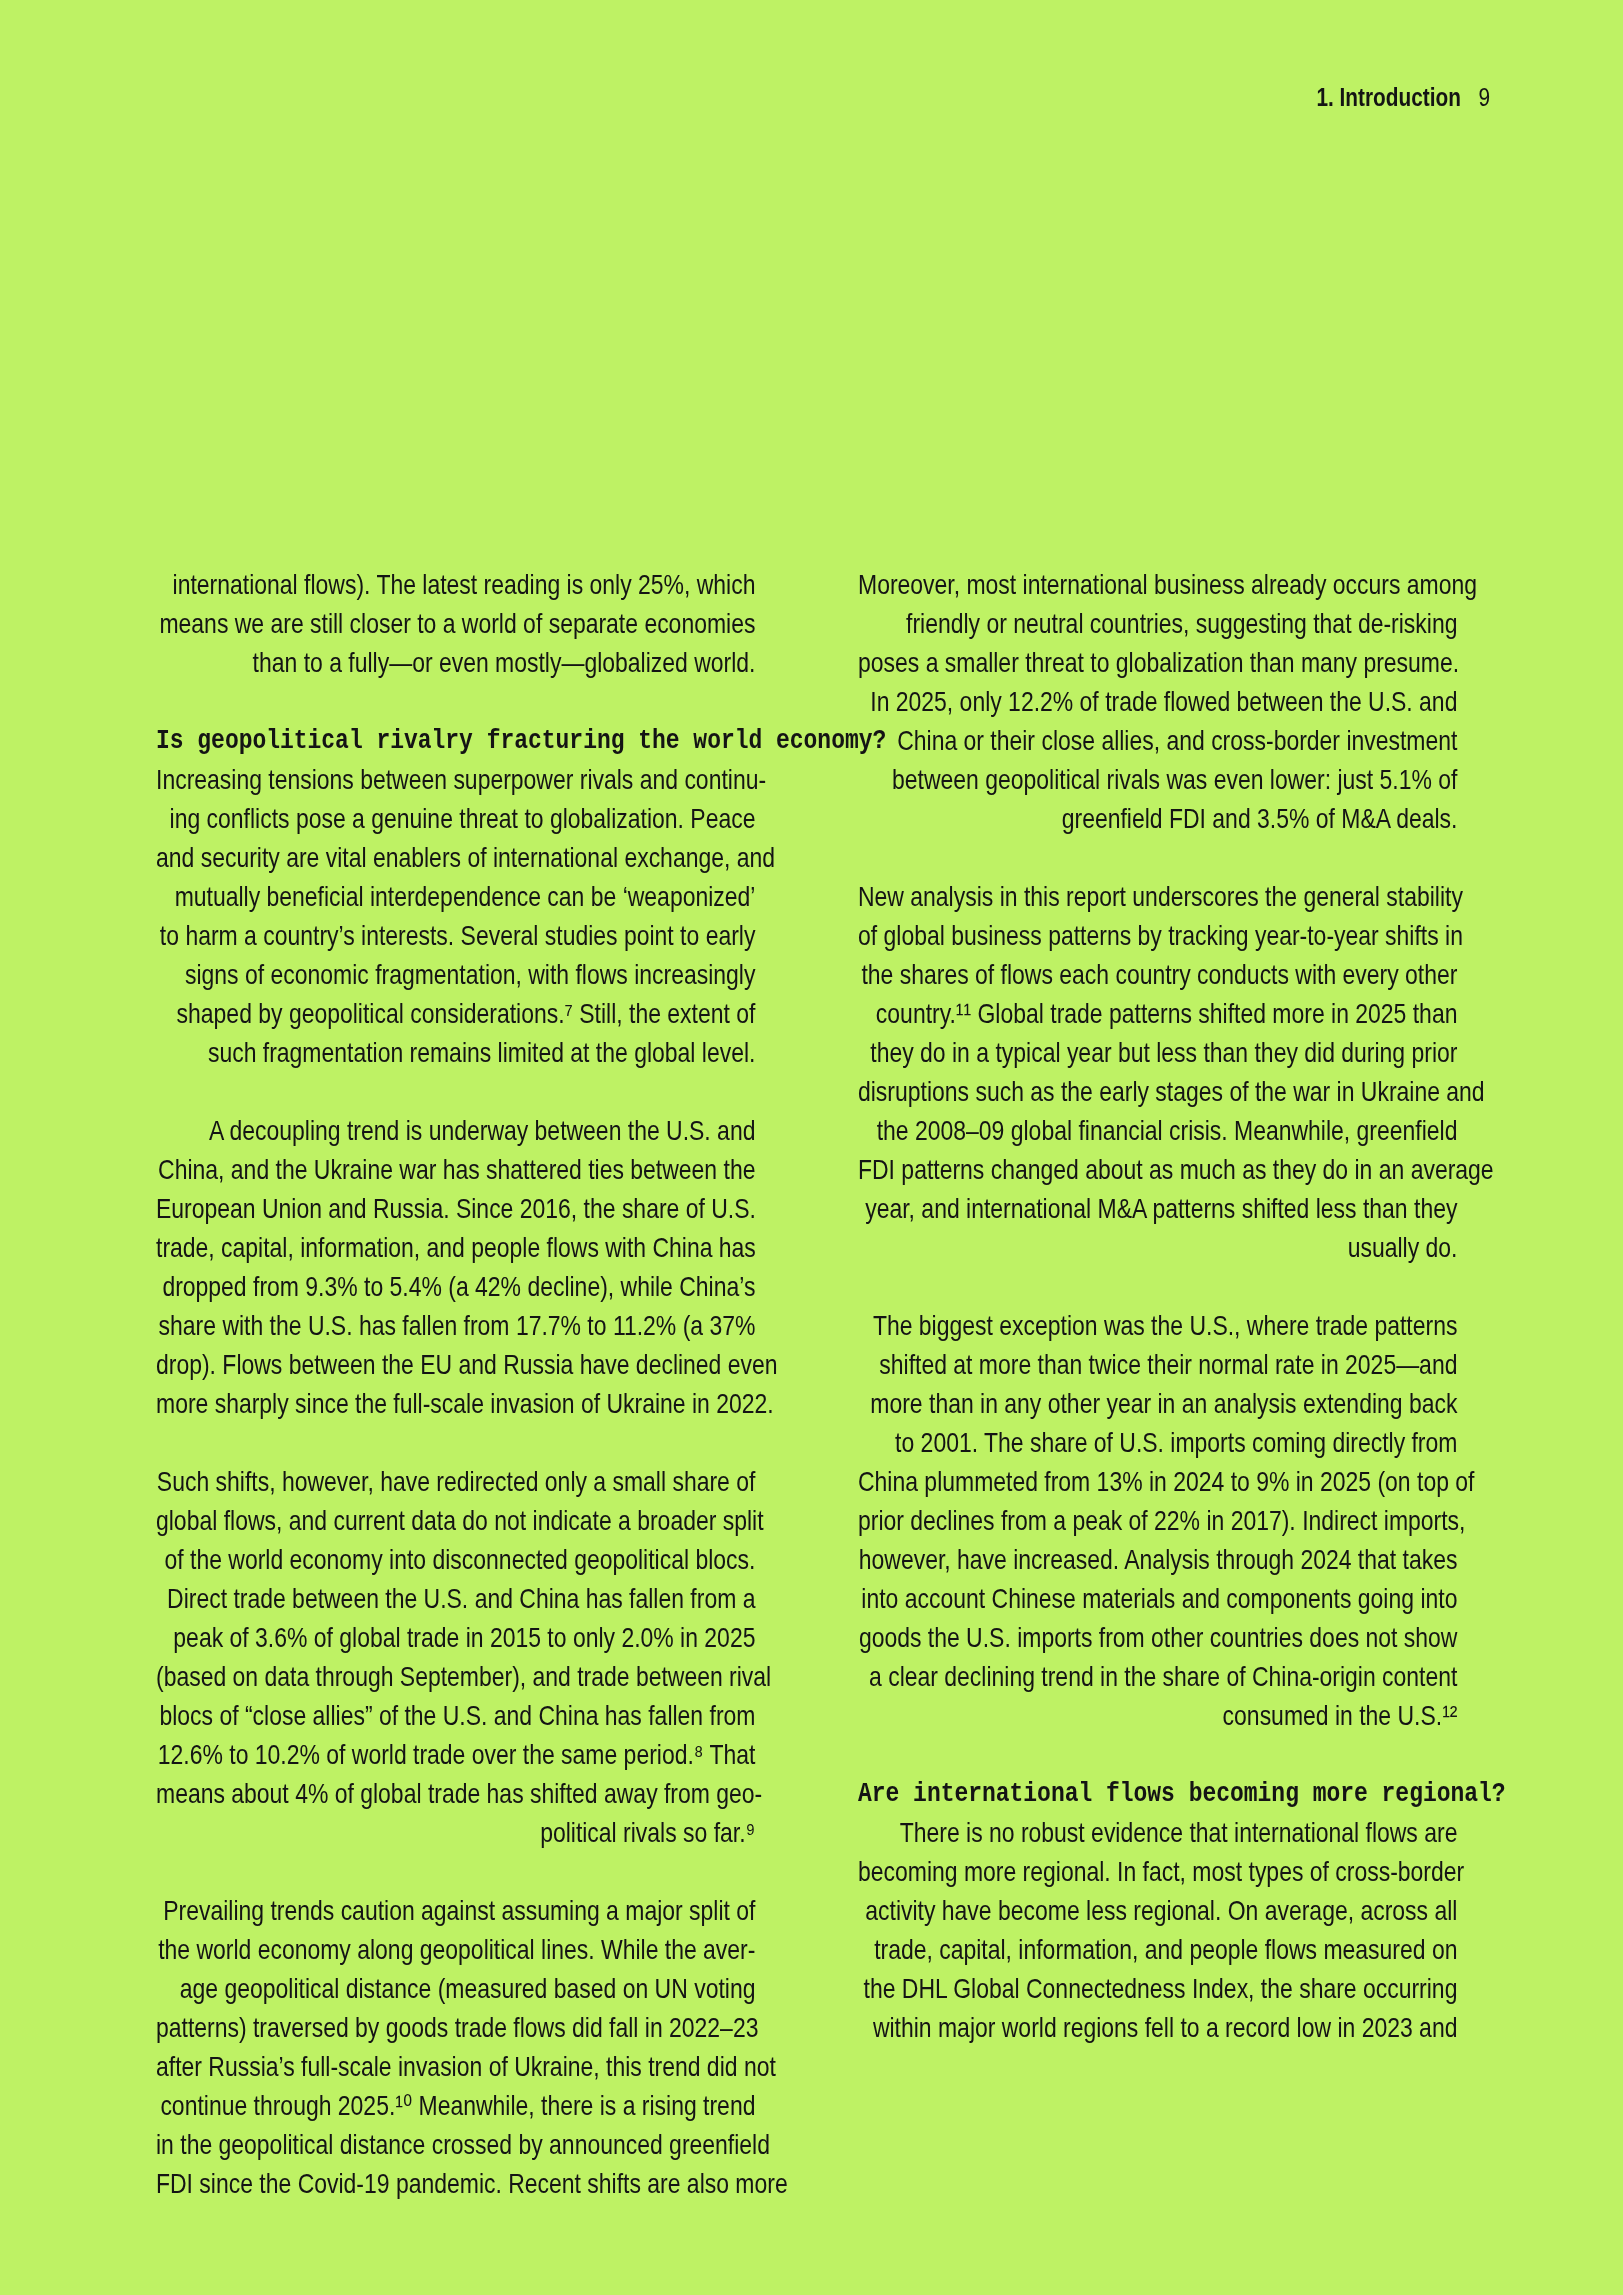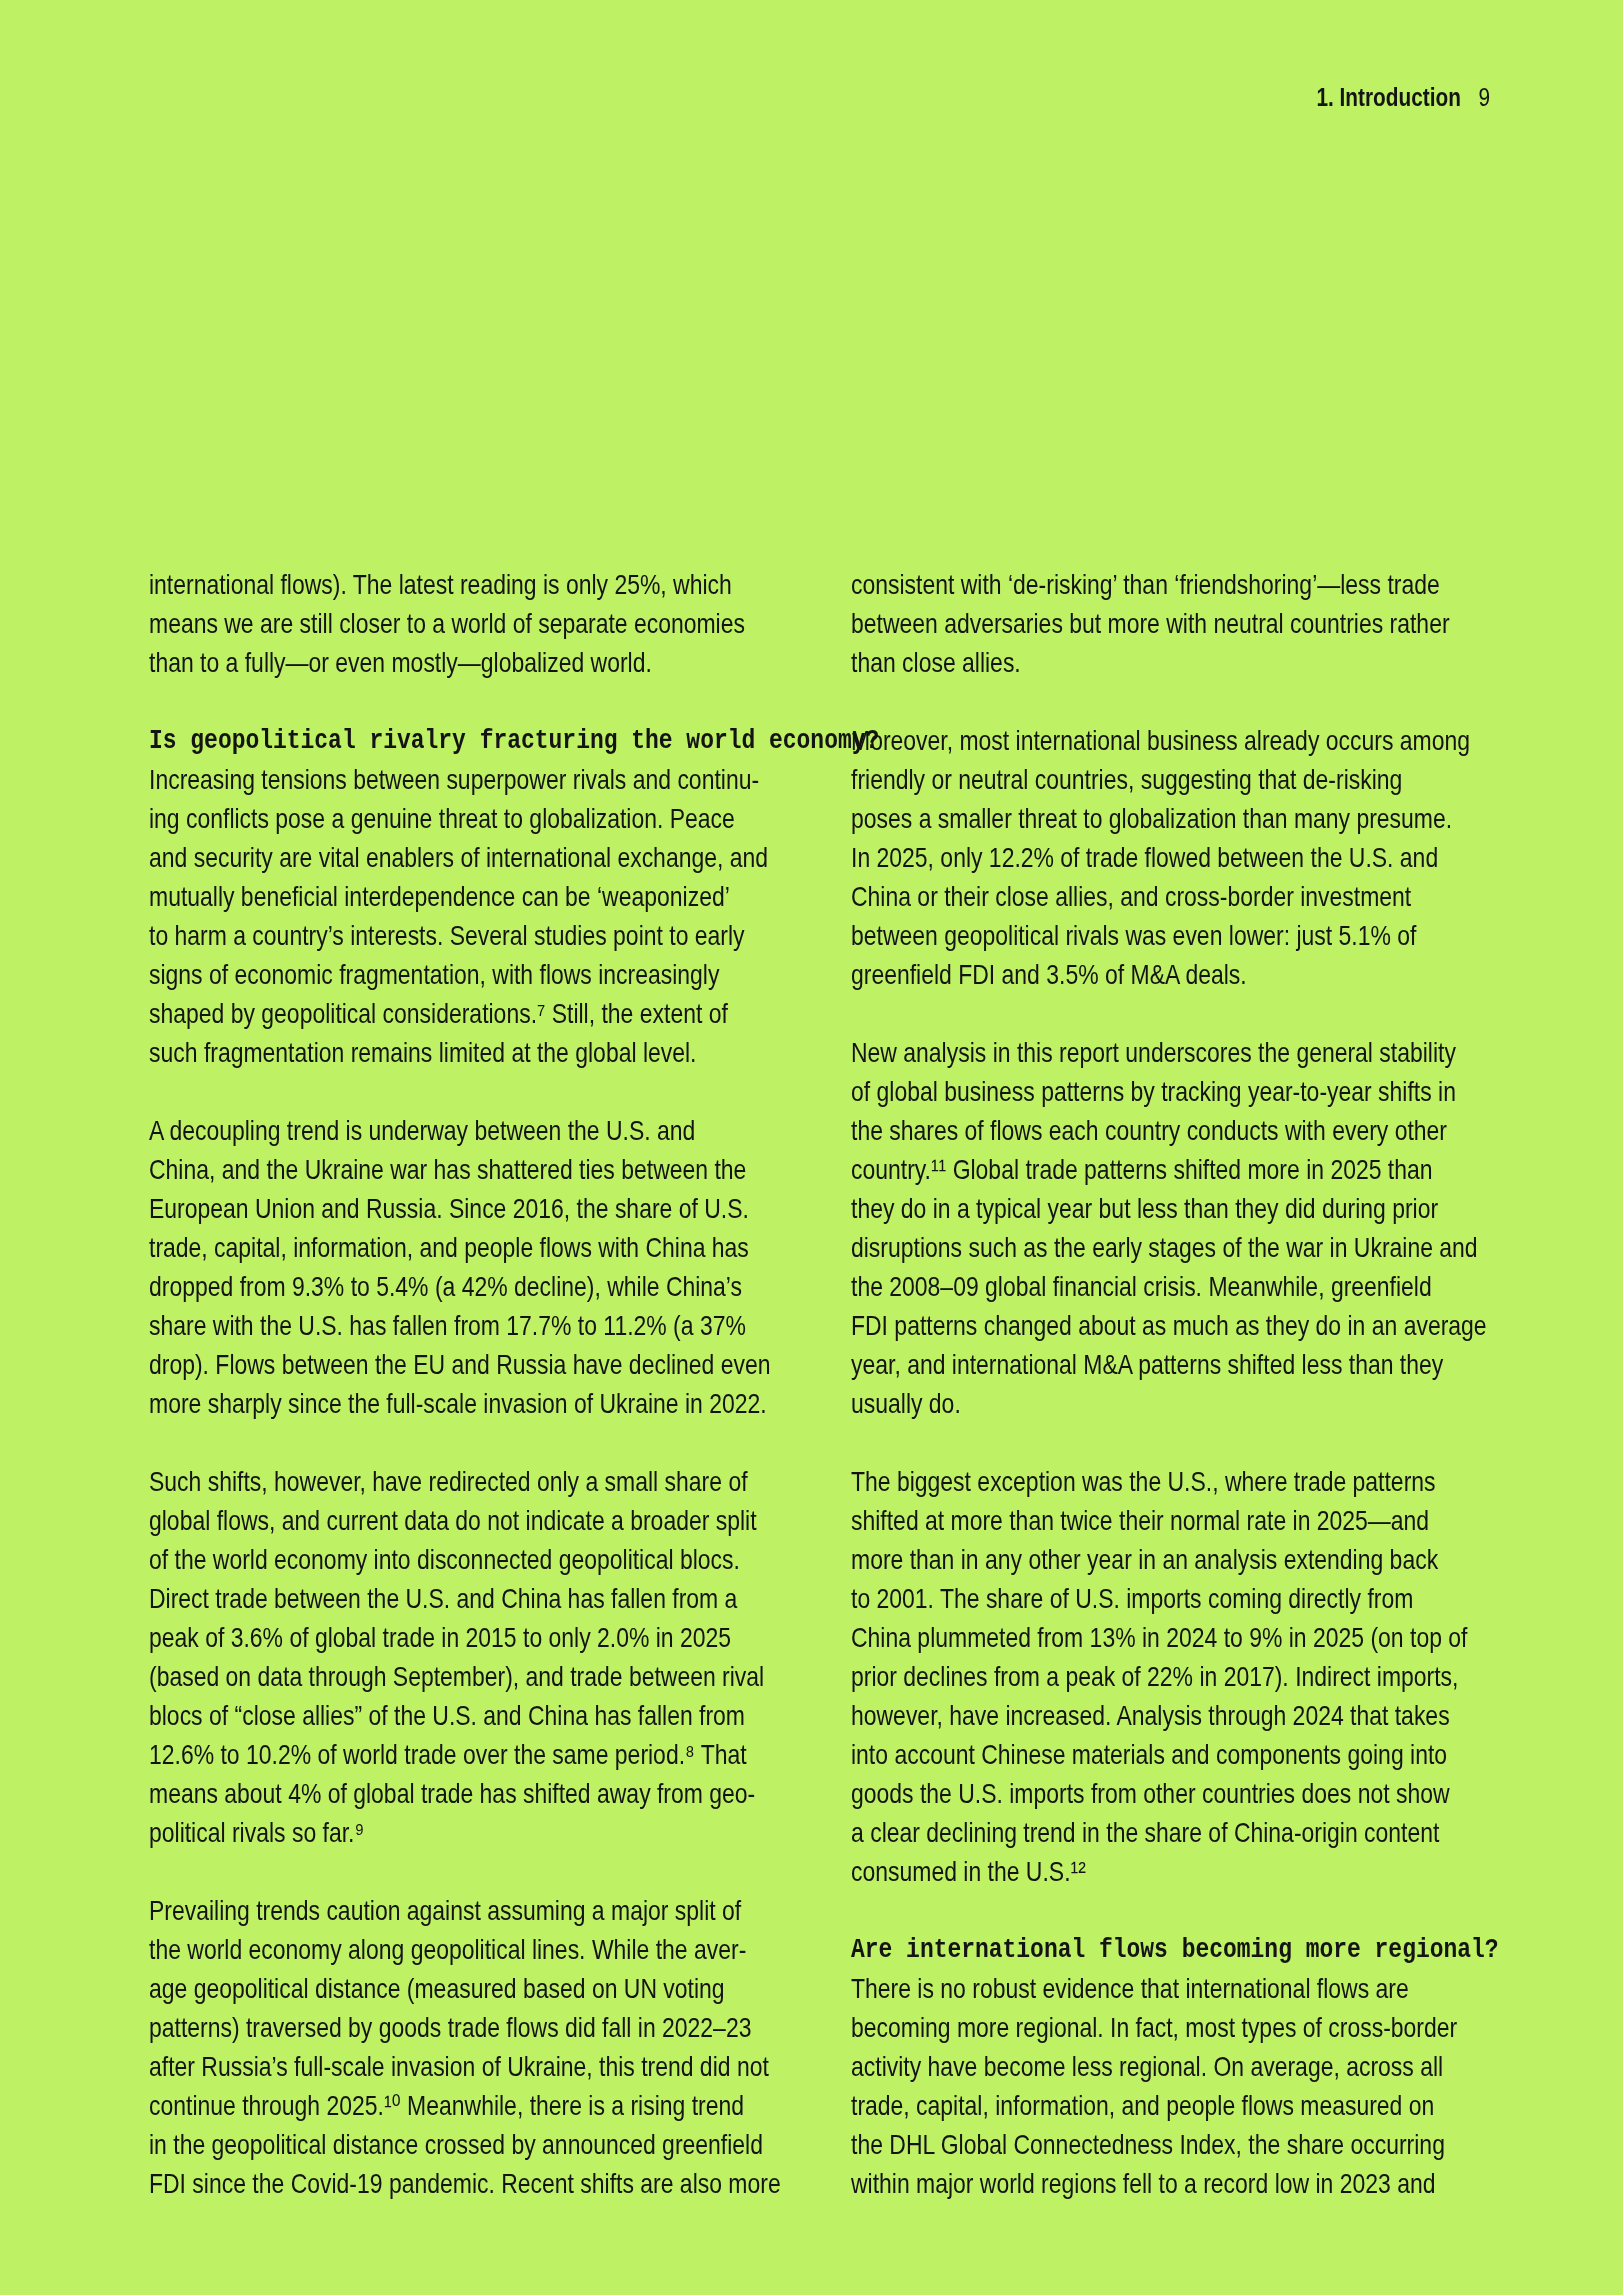--- a/index.html
+++ b/index.html
@@ -32,21 +32,21 @@
   .running-header .chapter { font-weight: bold; }
   .running-header .pagenum { font-weight: normal; }
   .col {
     position: absolute;
     top: 565px;
     width: 746px;
     font-size: 28px;
   }
   #col-left  { left: 141px; }
   #col-right { left: 843px; }
-  .block { margin: 0 0 39px 8px; }
+  .block { margin: 0 0 39px 15px; text-align: right; }
   .block.h { margin-bottom: 0; font-weight: bold; font-family: Liberation Mono, monospace; }
   .line {
     white-space: pre;
     line-height: 39px;
     transform: scaleX(0.82);
     transform-origin: 0 50%;
   }
 </style>
 </head>
 <body>
@@ -103,25 +103,20 @@
         <div class="line">age geopolitical distance (measured based on UN voting</div>
         <div class="line">patterns) traversed by goods trade flows did fall in 2022–23</div>
         <div class="line">after Russia’s full-scale invasion of Ukraine, this trend did not</div>
         <div class="line">continue through 2025.¹⁰ Meanwhile, there is a rising trend</div>
         <div class="line">in the geopolitical distance crossed by announced greenfield</div>
         <div class="line">FDI since the Covid-19 pandemic. Recent shifts are also more</div>
       </div>
     </div>
   <div class="col" id="col-right">
       <div class="block p">
-        <div class="line">consistent with ‘de-risking’ than ‘friendshoring’—less trade</div>
-        <div class="line">between adversaries but more with neutral countries rather</div>
-        <div class="line">than close allies.</div>
-      </div>
-      <div class="block p">
         <div class="line">Moreover, most international business already occurs among</div>
         <div class="line">friendly or neutral countries, suggesting that de-risking</div>
         <div class="line">poses a smaller threat to globalization than many presume.</div>
         <div class="line">In 2025, only 12.2% of trade flowed between the U.S. and</div>
         <div class="line">China or their close allies, and cross-border investment</div>
         <div class="line">between geopolitical rivals was even lower: just 5.1% of</div>
         <div class="line">greenfield FDI and 3.5% of M&amp;A deals.</div>
       </div>
       <div class="block p">
         <div class="line">New analysis in this report underscores the general stability</div>

